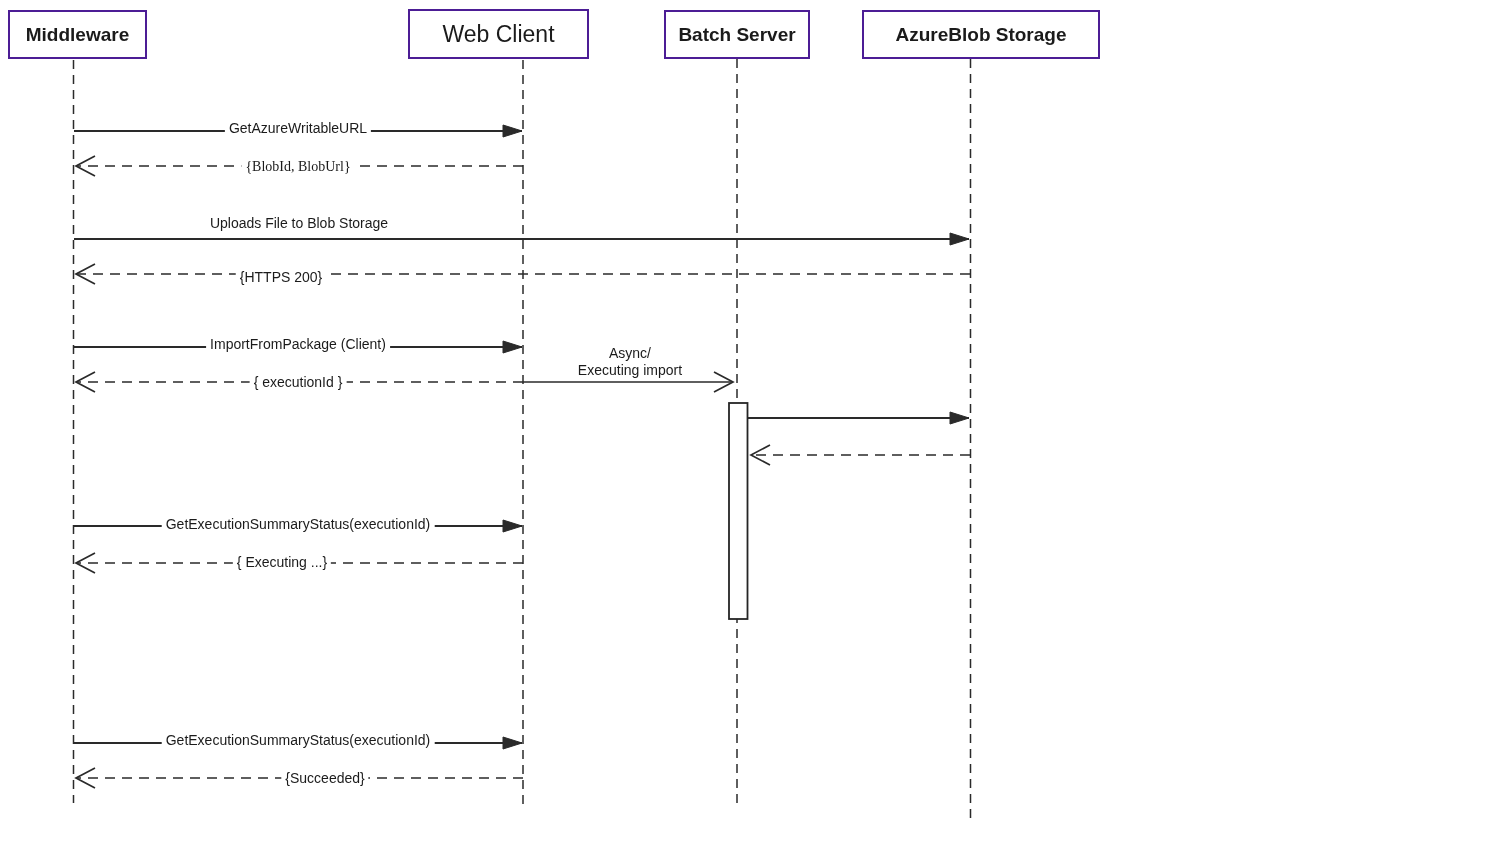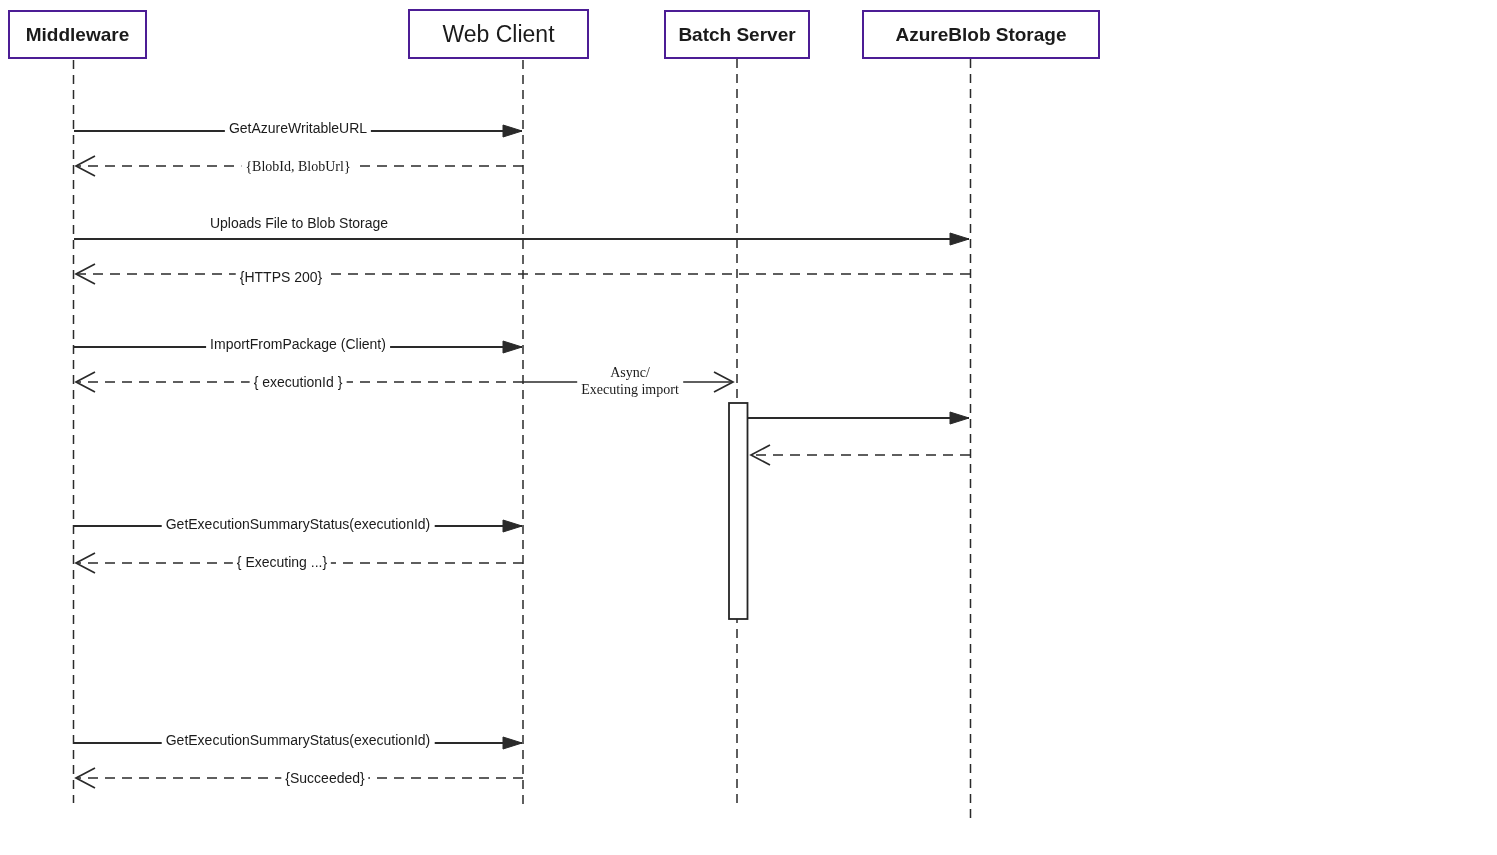--- a/index.html
+++ b/index.html
@@ -123,21 +123,21 @@
   <div class="msg-label" style="left:298px; top:166px;font-family:Liberation Serif, serif;">{BlobId, BlobUrl}</div>
 
   <div class="msg-label" style="left:291px; top:223px;margin-left:8px;">Uploads File to Blob Storage</div>
 
   <div class="msg-label" style="left:281px; top:277px;text-align:center;">{HTTPS 200}</div>
 
   <div class="msg-label" style="left:298px; top:344px;">ImportFromPackage (Client)</div>
 
   <div class="msg-label" style="left:298px; top:382px;">{ executionId }</div>
 
-  <div class="msg-label two-line" style="left:630px; top:381px;font-family:Liberation Serif, serif;">
+  <div class="msg-label two-line" style="left:630px; top:362px;">
     <div>Async/</div>
     <div>Executing import</div>
   </div>
 
   <div class="msg-label" style="left:298px; top:524px;">GetExecutionSummaryStatus(executionId)</div>
 
   <div class="msg-label" style="left:282px; top:562px;">{ Executing ...}</div>
 
   <div class="msg-label" style="left:298px; top:740px;">GetExecutionSummaryStatus(executionId)</div>
 

